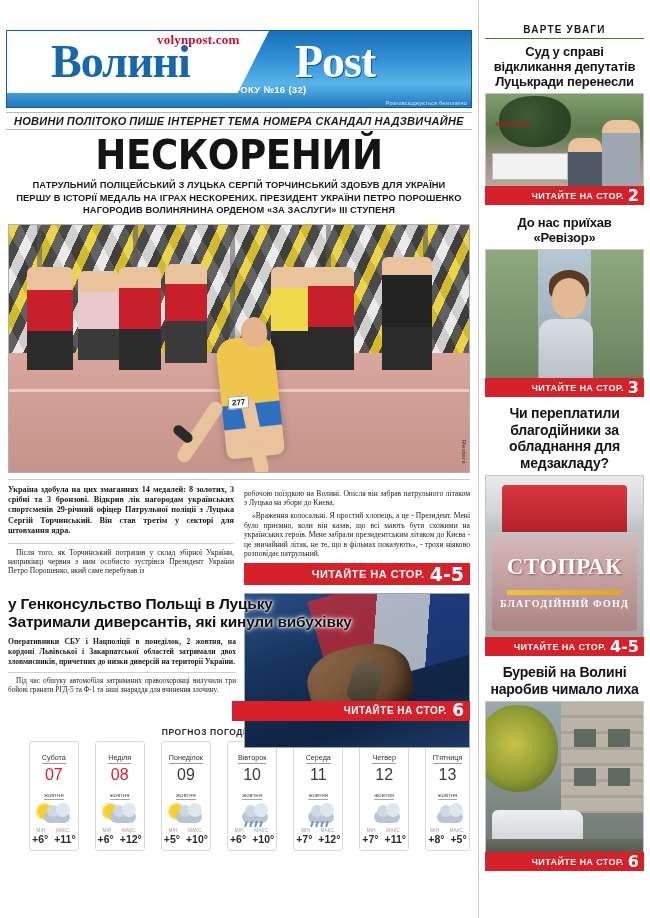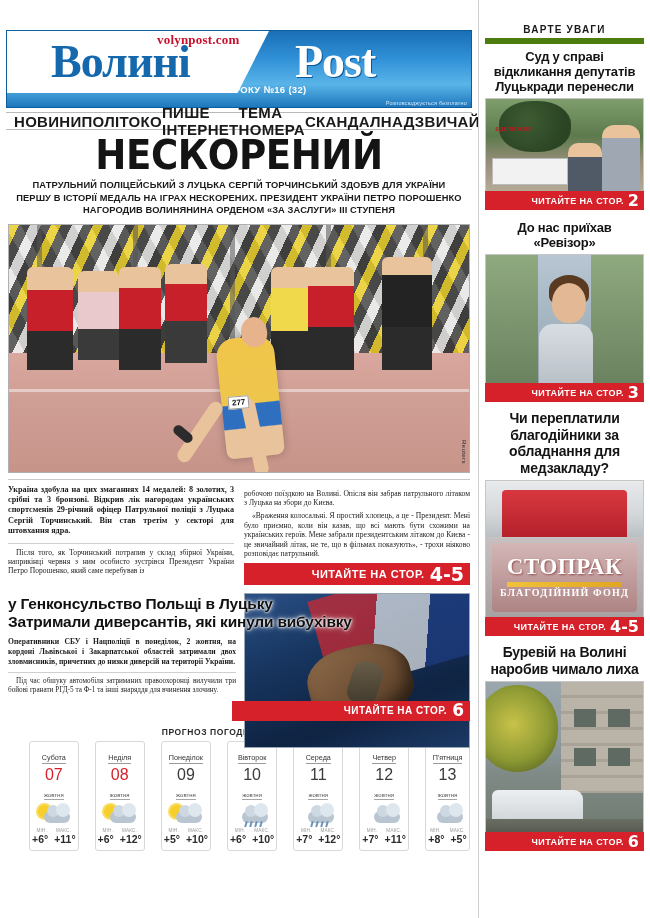--- a/index.html
+++ b/index.html
@@ -55,21 +55,21 @@
     color: #cfe6f7; font-size: 5.5px; letter-spacing: .2px;
   }
 
   
   .rubrics {
     margin: 4px 6px 0 6px; height: 18px;
     border-top: 1px solid #b9b9b9; border-bottom: 1px solid #b9b9b9;
     display: flex; align-items: center; justify-content: space-between;
     padding: 0 8px; background: #fff;
   }
-  .rubric { font-size: 15px; font-weight: bold; color: #1a1a1a; letter-spacing: .3px; }
+  .rubric { font-size: 11px; font-weight: bold; color: #1a1a1a; letter-spacing: .3px; font-style: italic; }
 
   
   .main-headline {
     text-align: center; margin-top: 6px;
     font-family: "DejaVu Sans", sans-serif;
     font-weight: bold; font-size: 40px; line-height: 38px;
     letter-spacing: -0.5px; color: #141414;
     transform: scaleX(0.93); transform-origin: center;
   }
   .main-deck {
@@ -240,21 +240,21 @@
   .wtemps { display:flex; justify-content:center; gap:6px; font-size:10.5px;
     font-weight:bold; color:#2b2b2b; margin-top:0px; }
 
   
   .right-col {
     position: absolute; right: 0; top: 0; width: 172px; height: 918px;
     border-left: 1px solid #cfcfcf; background:#fff; padding: 24px 6px 0 6px;
   }
   .side-kicker {
     text-align: center; font-size: 10px; font-weight: bold; letter-spacing: 1.2px;
-    color: #1a1a1a; border-bottom: 6px solid #4d7c0f; padding-bottom: 3px;
+    color: #1a1a1a; border-bottom: 1px solid #4d7c0f; padding-bottom: 3px;
   }
   .side-head {
     text-align: center; font-size: 13px; font-weight: bold; line-height: 15px;
     color: #141414; margin-top: 5px; letter-spacing: -.2px;
   }
   .side-head.big { font-size: 14px; line-height: 16.5px; }
   .side-photo {
     position: relative; margin-top: 4px; width: 100%; overflow: hidden;
     border: 1px solid #c6c6c6;
   }
@@ -286,21 +286,21 @@
     background:#e3b894; border-radius:50% 50% 45% 45%; }
   .sc2 .woman-hair { position:absolute; left:40%; top:16%; width:40px; height:30px;
     background:#5a3b22; border-radius:50% 50% 30% 30%; }
   .sc2 .woman-body { position:absolute; left:34%; bottom:0; width:54px; height:46%;
     background: linear-gradient(180deg,#d8dde2 0%, #b9c1c8 100%); border-radius: 14px 14px 0 0; }
 
   .sc3 { height: 56px; background: linear-gradient(180deg,#e8eaec 0%, #d3d7da 60%, #b9bfc3 100%); }
   .sc3 .red-box { position:absolute; left:10%; bottom:0; width:80%; height:84%;
     background: linear-gradient(180deg,#d8383f 0%, #b5202a 100%); border-radius: 4px 4px 0 0; }
 
-  .sc4 { height: 79px; background: linear-gradient(180deg,#c8c0c0 0%, #a8a1a1 100%); }
+  .sc4 { height: 104px; background: linear-gradient(180deg,#c8c0c0 0%, #a8a1a1 100%); }
   .sc4 .fund { position:absolute; left:4%; top:6%; right:4%; bottom:6%;
     background: linear-gradient(180deg,#d3b6b6 0%, #bf9a9a 55%, #ad8484 100%);
     border-radius:4px; }
   .sc4 .fund-t1 { position:absolute; left:0; right:0; top:16%; text-align:center;
     font-family:"Liberation Serif", serif; font-weight:bold; font-size:23px;
     color:#fff; letter-spacing:.5px; text-shadow: 1px 1px 2px rgba(120,20,20,.6); }
   .fund-bar { position:absolute; left:10%; right:10%; top:56%; height:5px;
     background: linear-gradient(90deg,#f0c23a,#e0a621); }
   .sc4 .fund-t2 { position:absolute; left:0; right:0; top:64%; text-align:center;
     font-family:"Liberation Serif", serif; font-weight:bold; font-size:10px;

